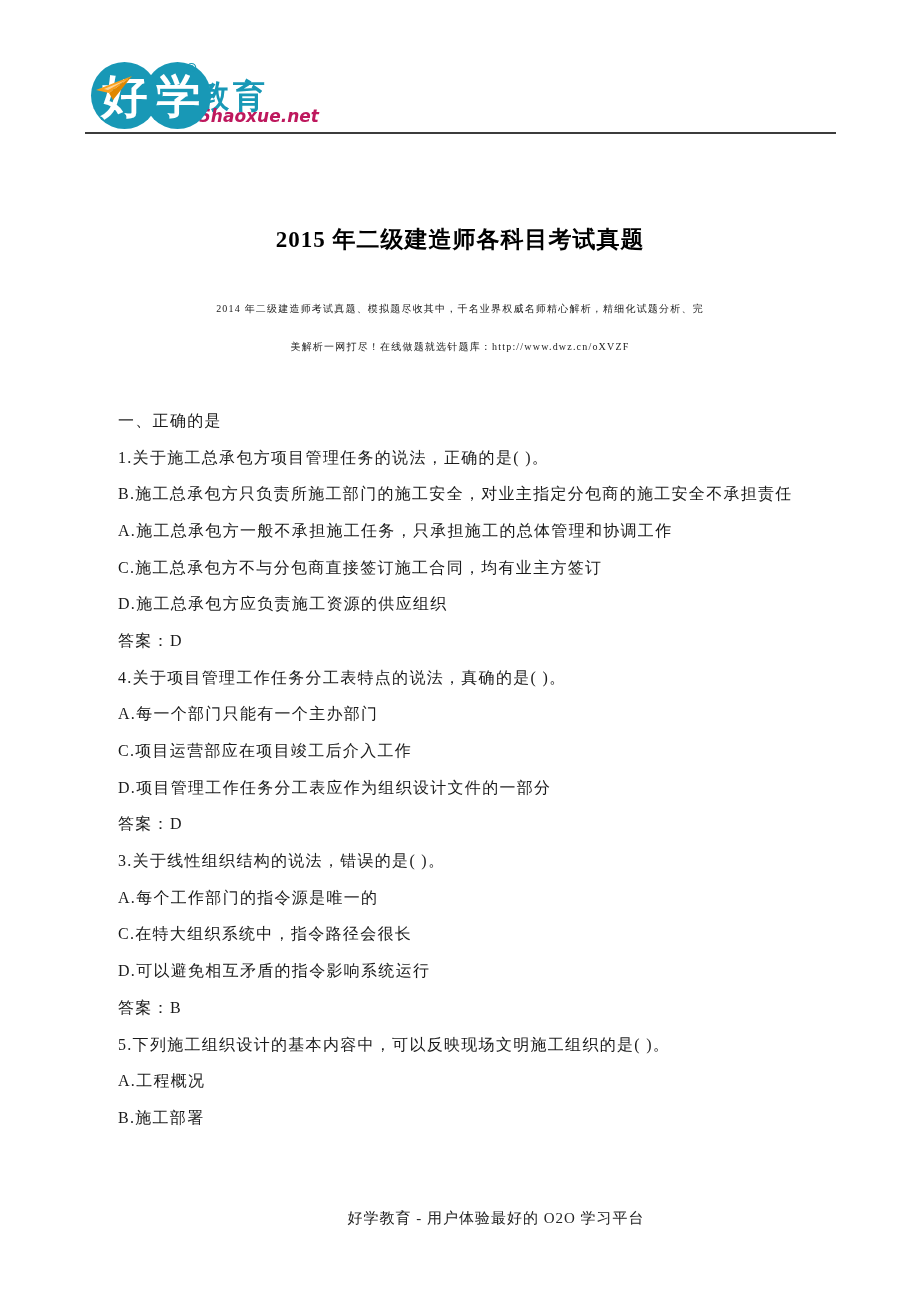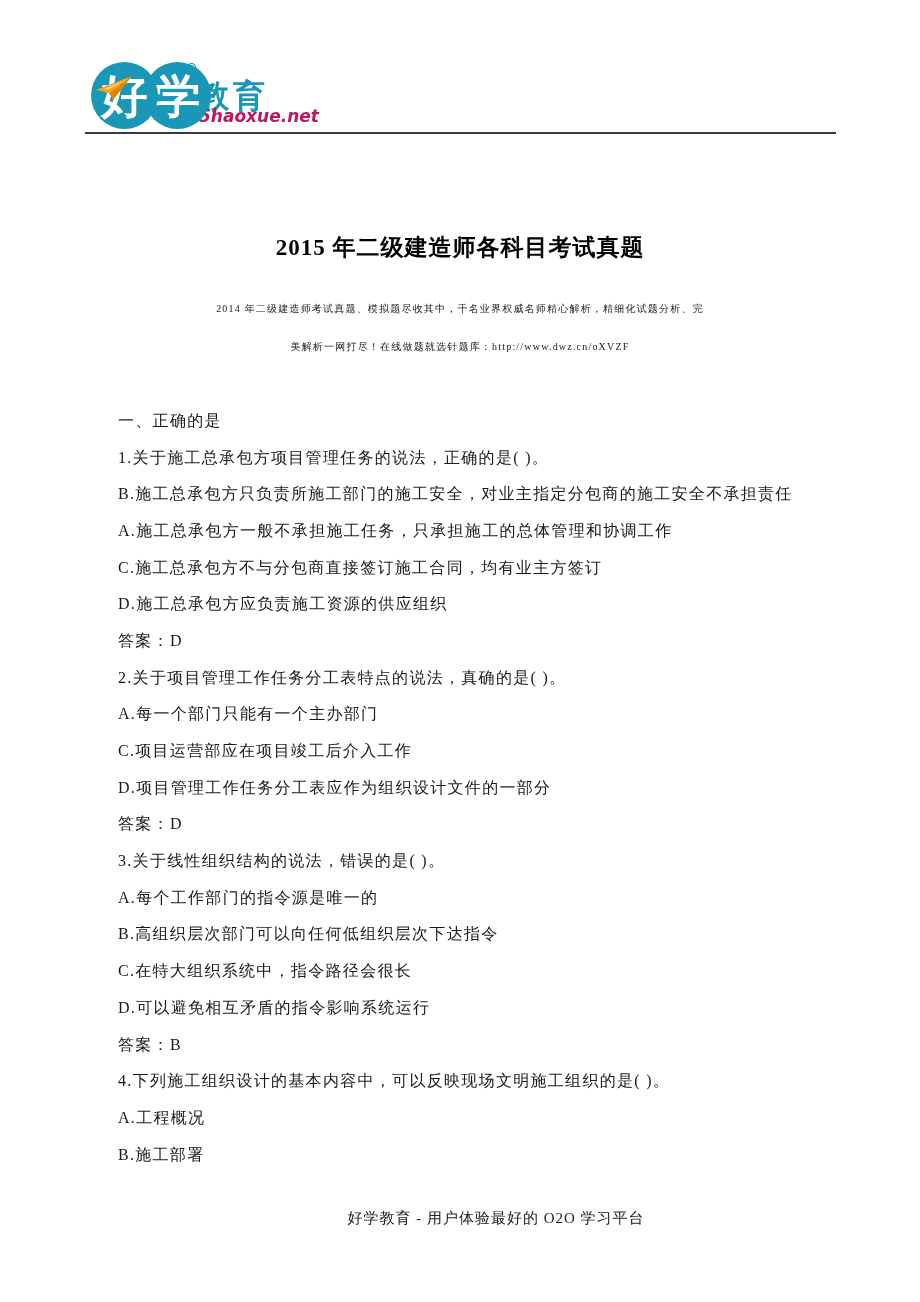--- a/index.html
+++ b/index.html
@@ -53,21 +53,21 @@
     font-family:"DejaVu Sans","Liberation Sans",sans-serif;
   }
   .header-divider {
     position:absolute; left:85px; top:132px;
     width:751px; height:2px;
     background:#3c3c3c;
   }
 
   
   .doc-title {
-    position:absolute; top:232px; left:0; width:100%;
+    position:absolute; top:224px; left:0; width:100%;
     text-align:center;
     font-size:23px; font-weight:bold; color:#000000;
     letter-spacing:1px;
   }
   .intro {
     position:absolute; top:290px; left:90px; width:740px;
     text-align:center;
     font-size:10px; letter-spacing:1.2px;
   }
   .intro .intro-line { line-height:37.5px; white-space:nowrap; }
@@ -121,33 +121,32 @@
   <div class="content">
     <div class="line">一、正确的是</div>
 
     <div class="line">1.关于施工总承包方项目管理任务的说法，正确的是( )。</div>
     <div class="line">B.施工总承包方只负责所施工部门的施工安全，对业主指定分包商的施工安全不承担责任</div>
     <div class="line">A.施工总承包方一般不承担施工任务，只承担施工的总体管理和协调工作</div>
     <div class="line">C.施工总承包方不与分包商直接签订施工合同，均有业主方签订</div>
     <div class="line">D.施工总承包方应负责施工资源的供应组织</div>
     <div class="line">答案：D</div>
 
-    <div class="line">2.关于项目管理工作任务分工表特点的说法，真确的是( )。</div>
+    <div class="line">4.关于项目管理工作任务分工表特点的说法，真确的是( )。</div>
     <div class="line">A.每一个部门只能有一个主办部门</div>
     <div class="line">C.项目运营部应在项目竣工后介入工作</div>
     <div class="line">D.项目管理工作任务分工表应作为组织设计文件的一部分</div>
     <div class="line">答案：D</div>
 
     <div class="line">3.关于线性组织结构的说法，错误的是( )。</div>
     <div class="line">A.每个工作部门的指令源是唯一的</div>
-    <div class="line">B.高组织层次部门可以向任何低组织层次下达指令</div>
     <div class="line">C.在特大组织系统中，指令路径会很长</div>
     <div class="line">D.可以避免相互矛盾的指令影响系统运行</div>
     <div class="line">答案：B</div>
 
-    <div class="line">4.下列施工组织设计的基本内容中，可以反映现场文明施工组织的是( )。</div>
+    <div class="line">5.下列施工组织设计的基本内容中，可以反映现场文明施工组织的是( )。</div>
     <div class="line">A.工程概况</div>
     <div class="line">B.施工部署</div>
   </div>
 
   <div class="page-footer">好学教育 - 用户体验最好的 O2O 学习平台</div>
 
 </div>
 
 </body></html>

